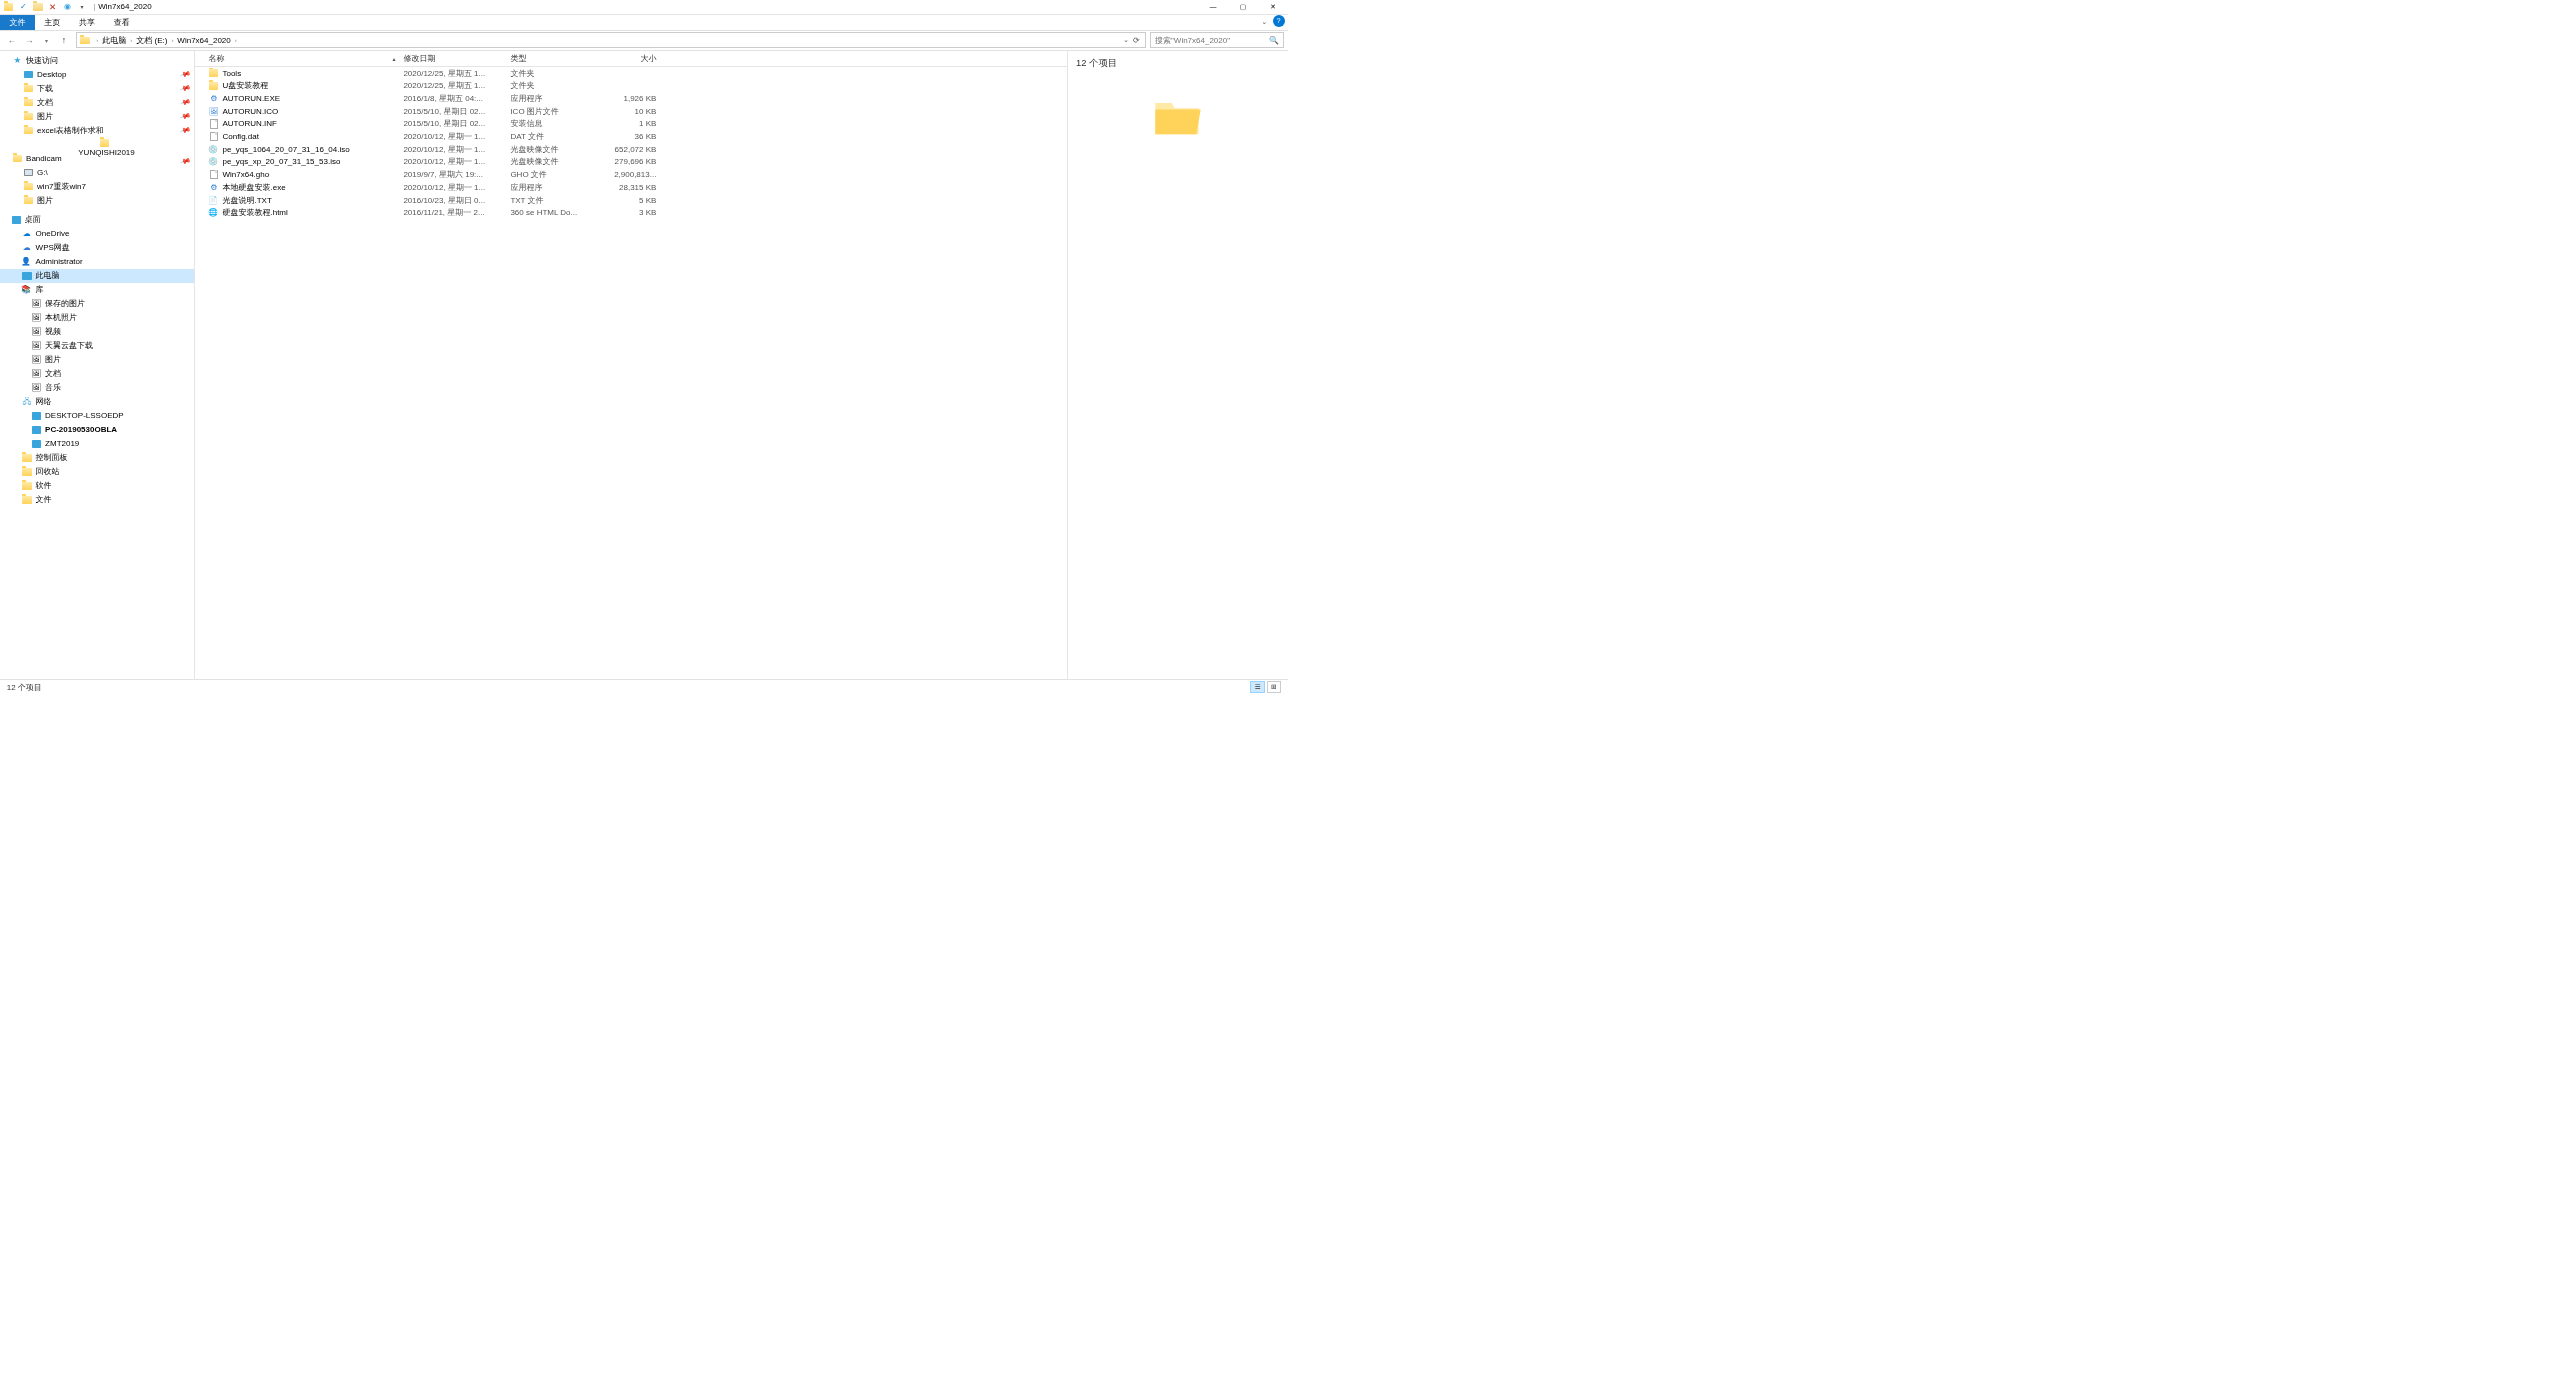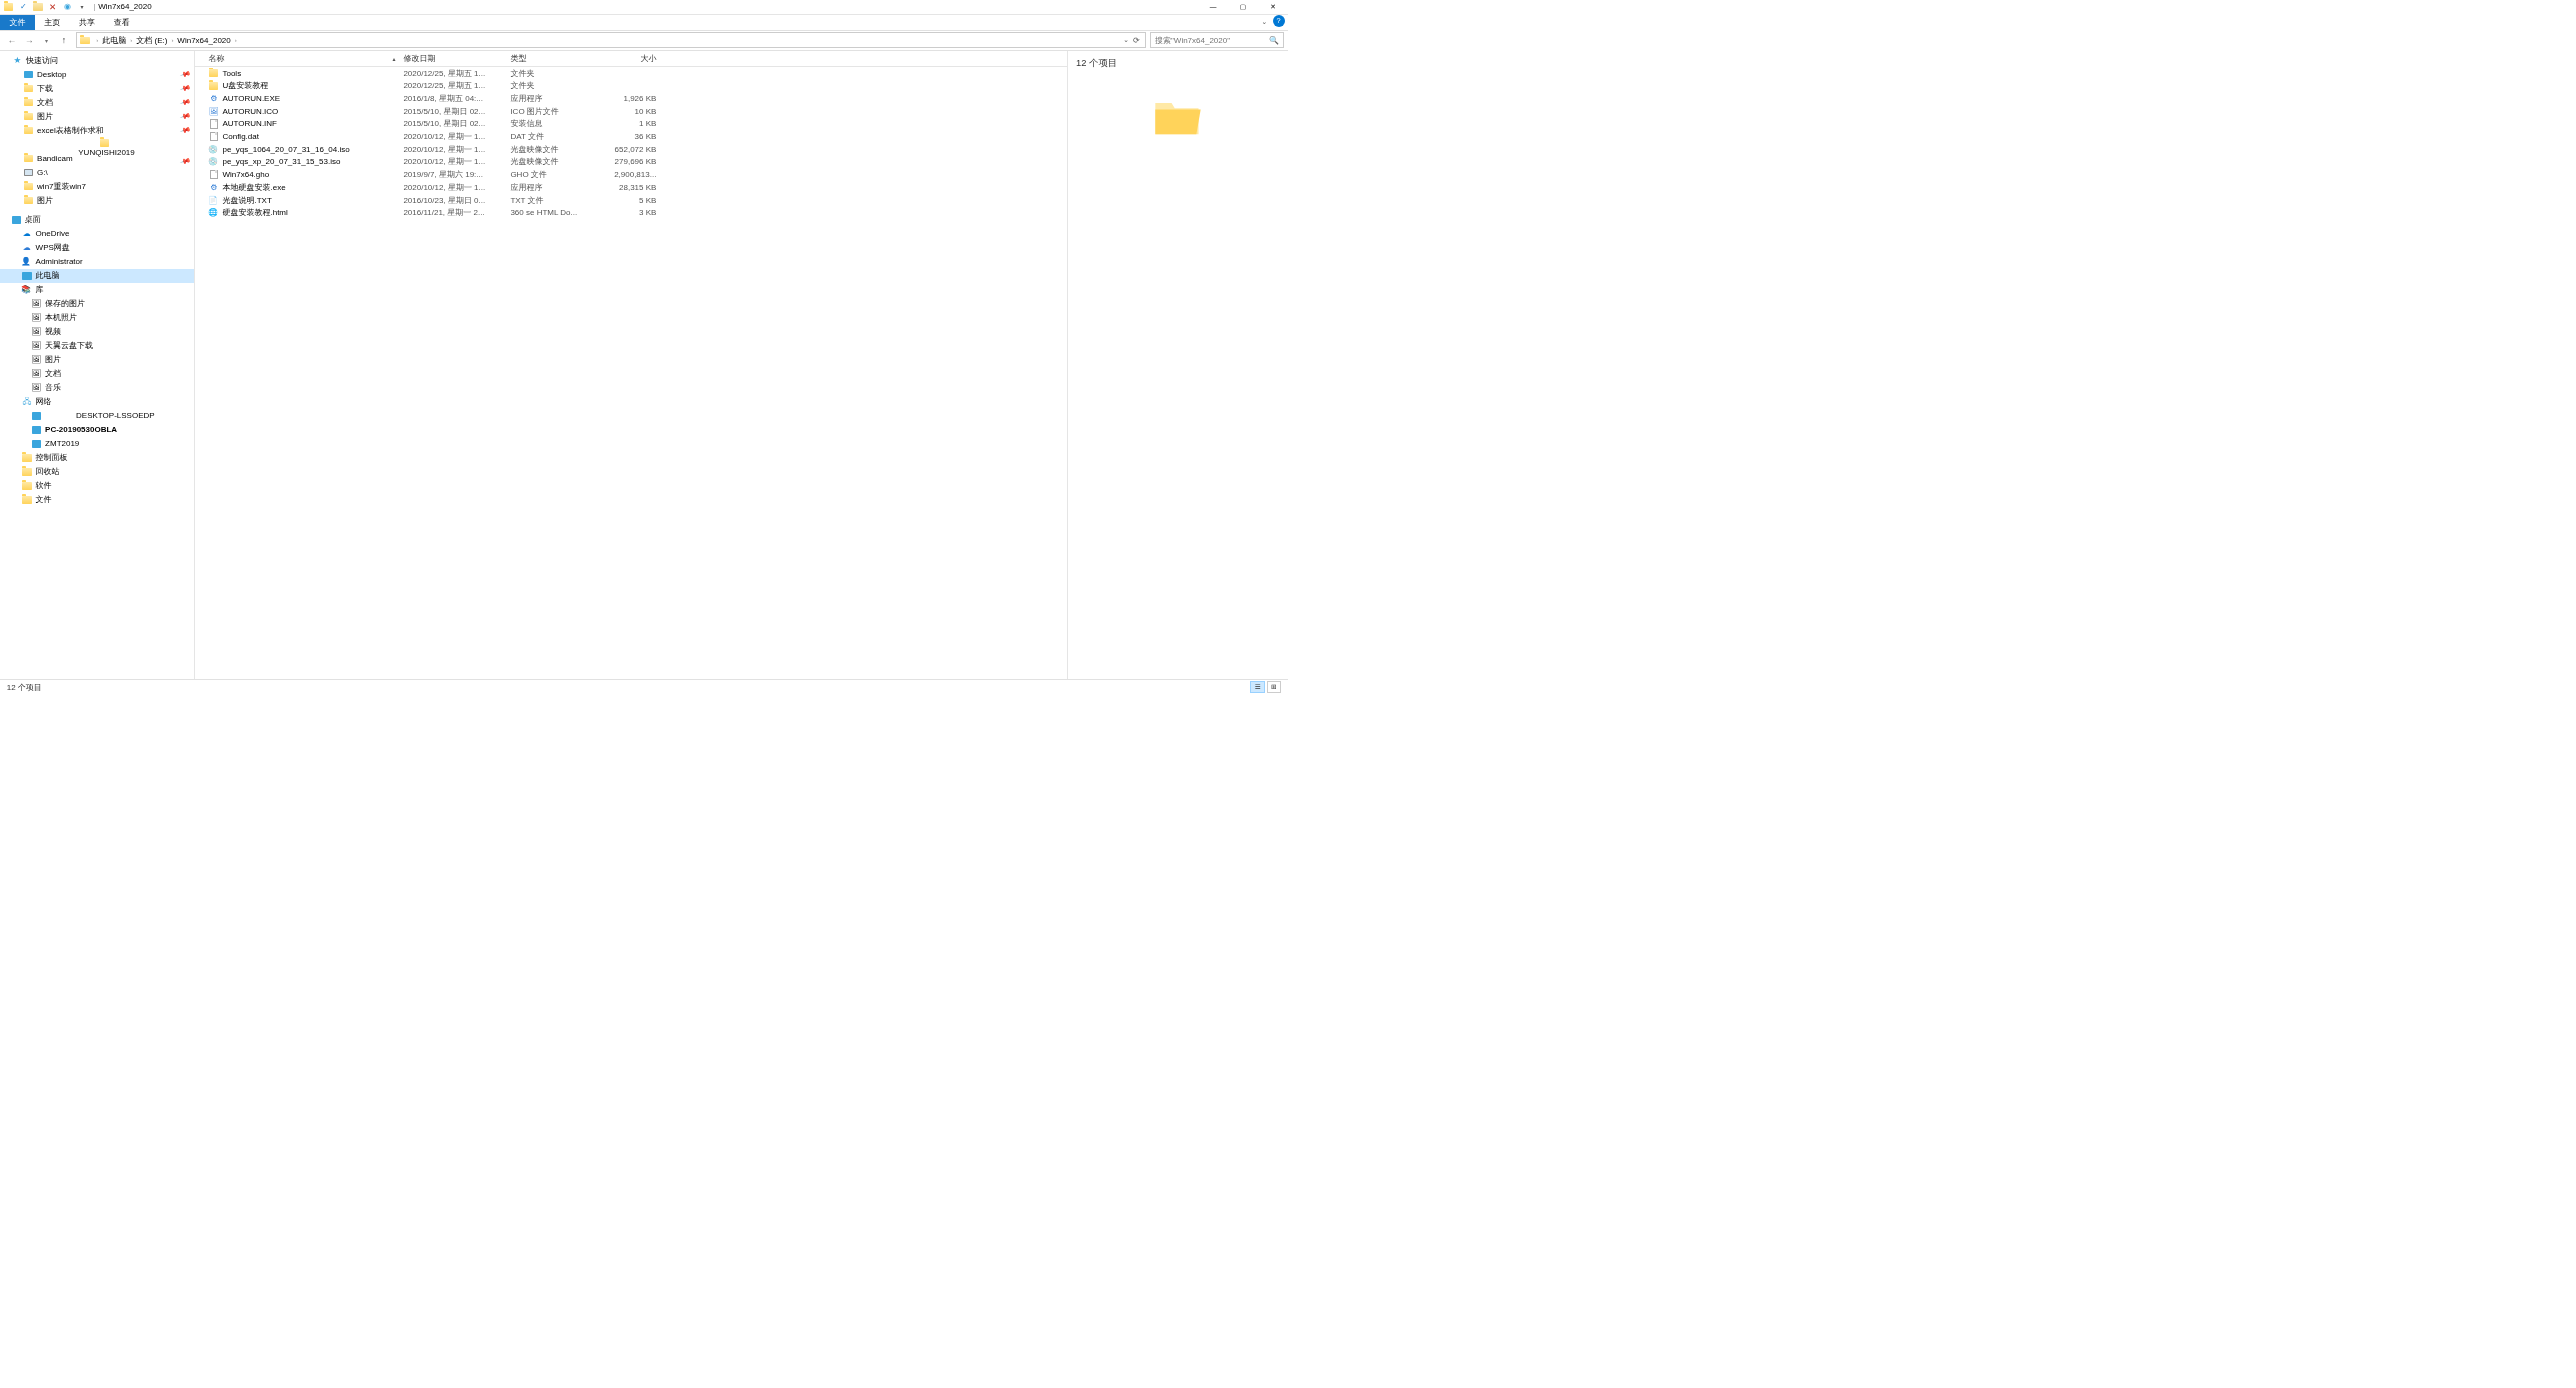--- a/index.html
+++ b/index.html
@@ -181,21 +181,21 @@
       <span>excel表格制作求和</span>
       <span class="pin">📌</span>
     </div>
         <div class="tree-item" style="padding-left:23px;flex-direction:column;">
       <span class="tree-icon">
             <span class="i-folder"></span>
           </span>
       <span>YUNQISHI2019</span>
       <span class="pin">📌</span>
     </div>
-        <div class="tree-item" style="padding-left:23px;">
+        <div class="tree-item" style="padding-left:12px;">
       <span class="tree-icon">
             <span class="i-folder"></span>
           </span>
       <span>Bandicam</span>
 
     </div>
         <div class="tree-item" style="padding-left:23px;">
       <span class="tree-icon">
             <span class="i-disk"></span>
           </span>
@@ -283,21 +283,21 @@
         <div class="tree-item" style="padding-left:31px;">
       <span class="tree-icon">🖼</span>
       <span>音乐</span>
     </div>
       </div>
     <div class="tree-item" style="padding-left:21.5px;">
       <span class="tree-icon" style="color:#3aa5dd;">🖧</span>
       <span>网络</span>
     </div>
     <div id="net-items">
-        <div class="tree-item" style="padding-left:31px;gap:31px;">
+        <div class="tree-item" style="padding-left:31px;">
       <span class="tree-icon">
             <span class="i-comp"></span>
           </span>
       <span>DESKTOP-LSSOEDP</span>
     </div>
         <div class="tree-item" style="padding-left:31px;font-weight:bold;">
       <span class="tree-icon">
             <span class="i-comp"></span>
           </span>
       <span>PC-20190530OBLA</span>

